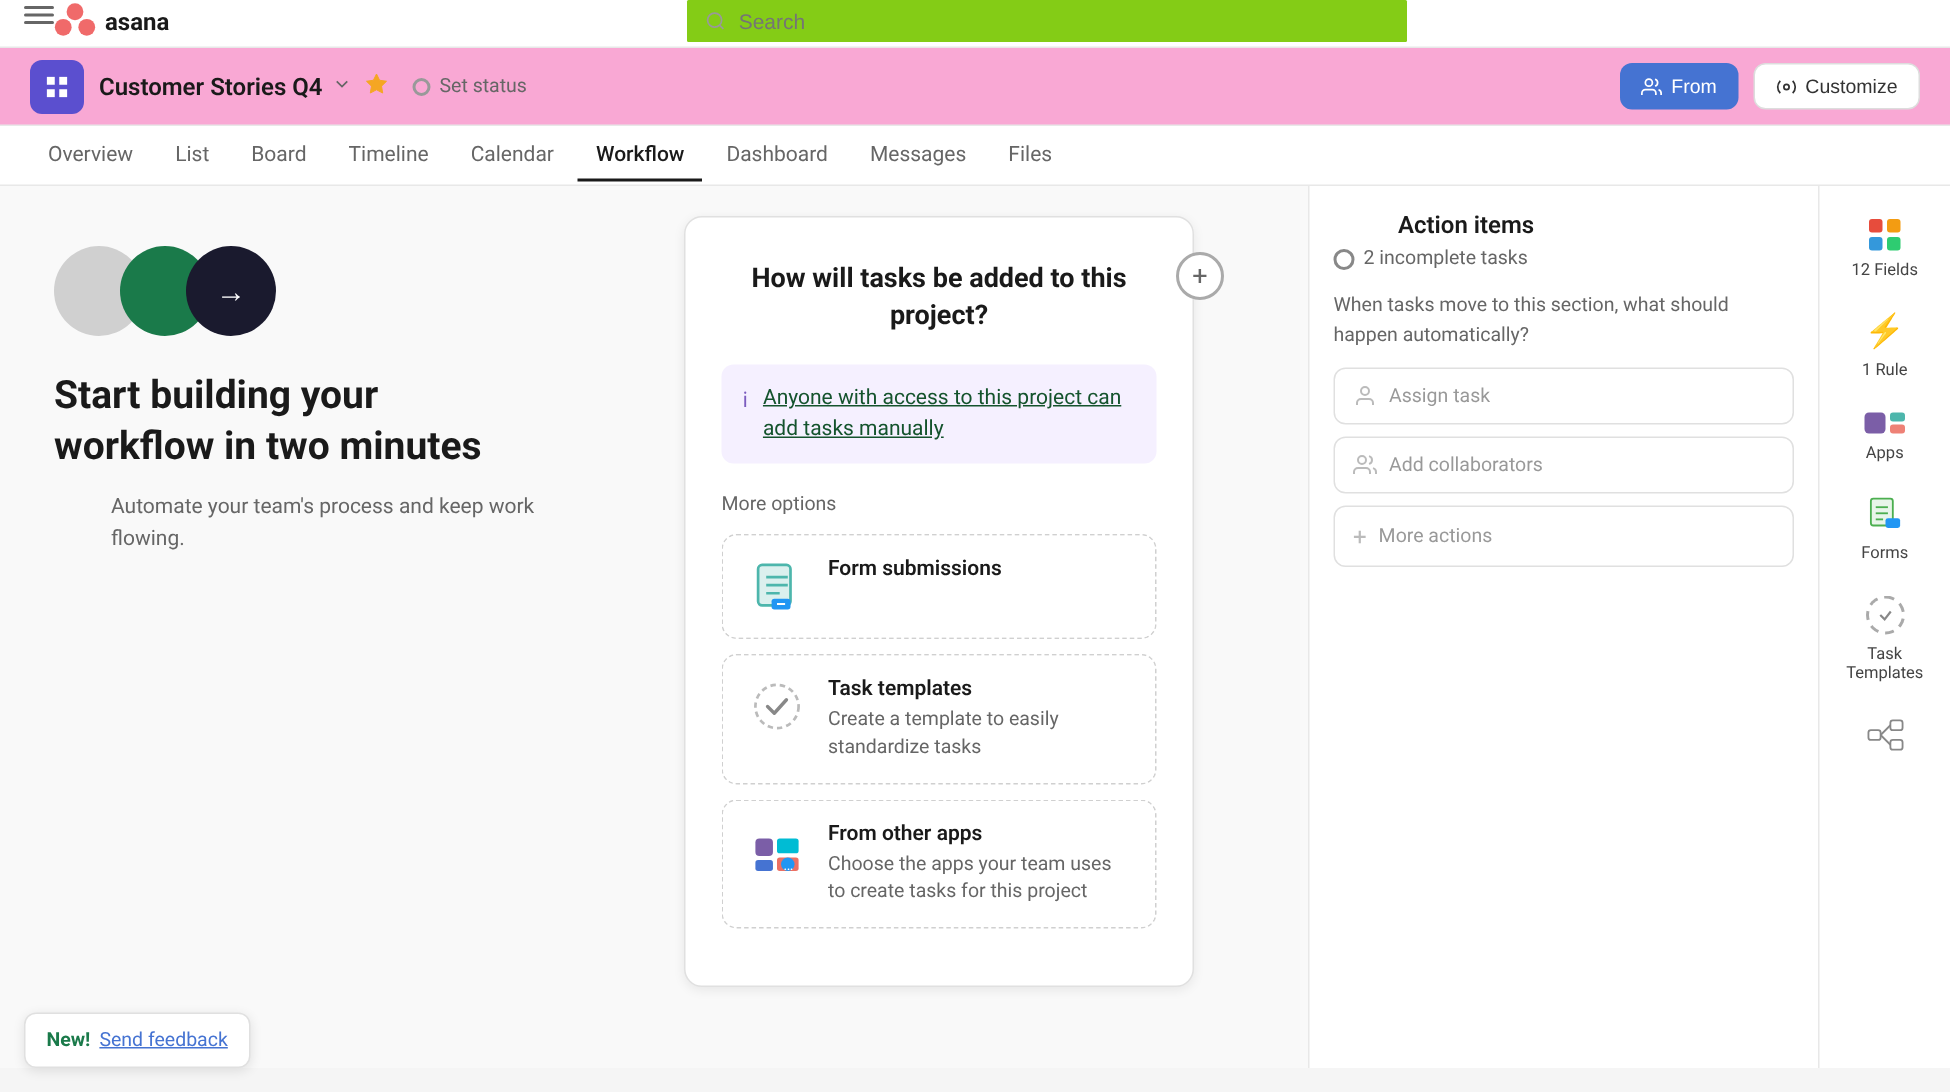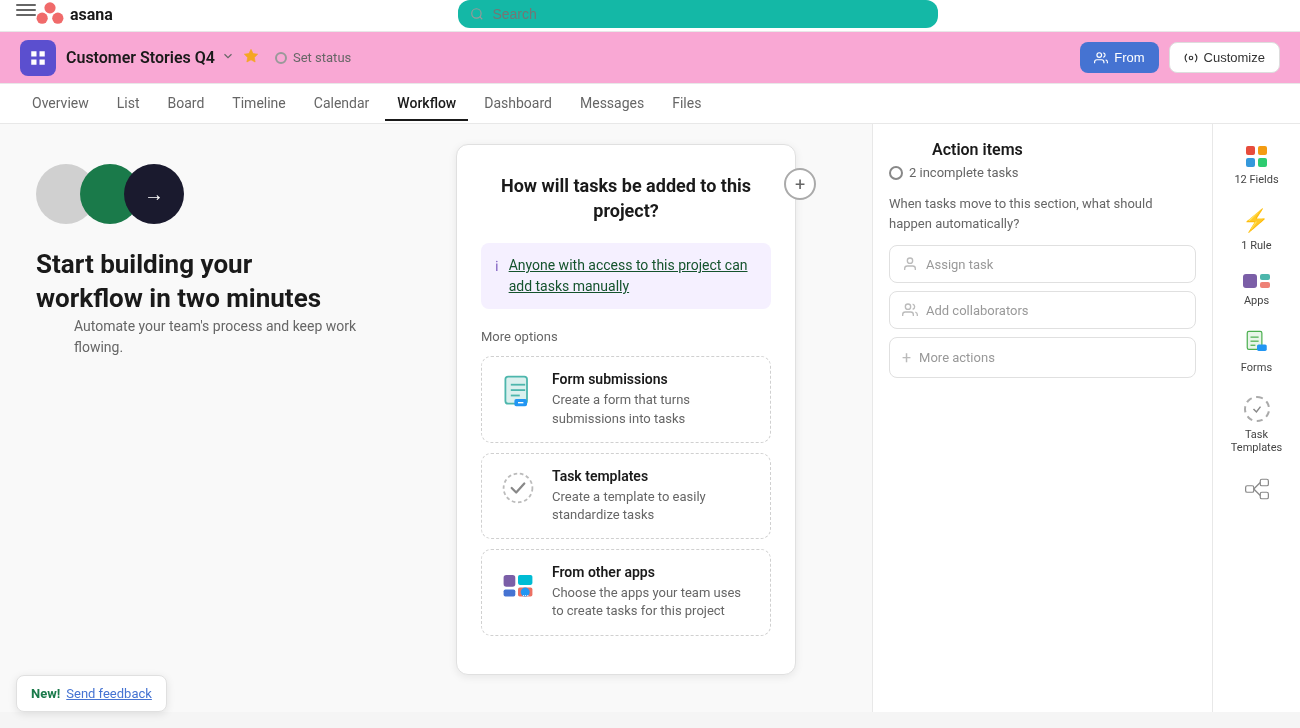--- a/index.html
+++ b/index.html
@@ -4,21 +4,21 @@
   <style>
     * { box-sizing: border-box; margin: 0; padding: 0; }
     body { font-family: -apple-system, BlinkMacSystemFont, 'Segoe UI', Roboto, sans-serif; background: #f5f5f5; width: 1300px; height: 728px; overflow: hidden; }
 
     
     .topbar { display: flex; align-items: flex-start; height: 32px; background: #fff; border-bottom: 1px solid #e8e8e8; padding: 0 16px; gap: 0; }
     .hamburger-icon { width: 20px; height: 20px; display: flex; flex-direction: column; gap: 3px; justify-content: center; cursor: pointer; }
     .hamburger-icon span { display: block; height: 2px; background: #666; border-radius: 1px; }
     .asana-logo { display: flex; align-items: center; gap: 6px; }
     .asana-logo-icon { width: 28px; height: 28px; }
-    .search-bar { flex: 1; max-width: 480px; margin: 0 auto; display: flex; align-items: center; background: #14b8a6; border-radius: 12px; padding: 6px 12px; gap: 8px; cursor: text; }
+    .search-bar { flex: 1; max-width: 480px; margin: 0 auto; display: flex; align-items: center; background: #84cc16; border-radius: 1px; padding: 6px 12px; gap: 8px; cursor: text; }
     .search-bar input { border: none; background: transparent; outline: none; font-size: 14px; color: #333; width: 100%; }
     .search-icon-svg { color: #999; flex-shrink: 0; }
 
     
     .project-header { display: flex; align-items: center; height: 52px; background: #f9a8d4; border-bottom: 1px solid #e8e8e8; padding: 0 20px; gap: 0; }
     .project-icon { width: 36px; height: 36px; background: #5b4fcf; border-radius: 8px; display: flex; align-items: center; justify-content: center; margin-right: 10px; flex-shrink: 0; }
     .project-icon svg { color: white; }
     .project-name { font-size: 16px; font-weight: 600; color: #1a1a1a; }
     .project-chevron { margin-left: 6px; color: #666; cursor: pointer; }
     .project-star { margin-left: 8px; color: #f5a623; cursor: pointer; }
@@ -36,21 +36,21 @@
     
     .main-content { display: flex; height: calc(728px - 48px - 52px - 40px); background: #f9f9f9; overflow: hidden; }
 
     
     .left-panel { width: 400px; padding: 40px 36px; flex-shrink: 0; }
     .workflow-circles { display: flex; align-items: center; margin-bottom: 24px; position: relative; }
     .circle-gray { width: 60px; height: 60px; border-radius: 50%; background: #d0d0d0; }
     .circle-green { width: 60px; height: 60px; border-radius: 50%; background: #1a7a4a; margin-left: -16px; }
     .circle-dark { width: 60px; height: 60px; border-radius: 50%; background: #1a1a2e; margin-left: -16px; display: flex; align-items: center; justify-content: center; }
     .circle-dark::after { content: '→'; color: white; font-size: 20px; }
-    .left-title { font-size: 26px; font-weight: 700; color: #1a1a1a; line-height: 1.3; }
+    .left-title { font-size: 26px; font-weight: 700; color: #1a1a1a; line-height: 1.3; margin-bottom: 12px; }
     .left-subtitle { font-size: 14px; color: #666; line-height: 1.5; margin-left: 38px; }
 
     
     .center-panel { flex: 1; display: flex; justify-content: center; align-items: flex-start; padding: 20px 20px; overflow-y: auto; }
     .task-card { background: white; border-radius: 12px; border: 1px solid #e0e0e0; padding: 28px 24px; width: 340px; box-shadow: 0 2px 8px rgba(0,0,0,0.08); }
     .task-card-title { font-size: 18px; font-weight: 700; color: #1a1a1a; text-align: center; margin-bottom: 20px; line-height: 1.4; }
     .manual-task-option { display: flex; align-items: flex-start; gap: 10px; background: #f5f0ff; border-radius: 8px; padding: 12px 14px; margin-bottom: 20px; }
     .info-icon { color: #7c5cbf; font-size: 14px; margin-top: 1px; flex-shrink: 0; }
     .manual-task-text { font-size: 14px; color: #14532d; line-height: 1.5; text-decoration: underline; }
     .more-options-label { font-size: 13px; color: #666; margin-bottom: 12px; }
@@ -204,21 +204,20 @@
               <rect x="6" y="4" width="24" height="30" rx="3" fill="none" stroke="#4db6ac" stroke-width="2"></rect>
               <line x1="12" y1="13" x2="28" y2="13" stroke="#4db6ac" stroke-width="2"></line>
               <line x1="12" y1="19" x2="28" y2="19" stroke="#4db6ac" stroke-width="2"></line>
               <line x1="12" y1="25" x2="22" y2="25" stroke="#4db6ac" stroke-width="2"></line>
               <rect x="16" y="29" width="14" height="8" rx="2" fill="#2196f3"></rect>
               <line x1="20" y1="33" x2="26" y2="33" stroke="white" stroke-width="1.5"></line>
             </svg>
           </div>
           <div>
             <div class="option-text-title">Form submissions</div>
-            <div class="option-text-desc">Create a form that turns submissions into tasks</div>
           </div>
         </div>
 
         <div class="option-card">
           <div class="option-icon">
             <svg width="36" height="36" viewBox="0 0 40 40">
               <circle cx="20" cy="20" r="16" fill="none" stroke="#bbb" stroke-width="2" stroke-dasharray="4 3"></circle>
               <polyline points="13,20 18,25 27,15" fill="none" stroke="#888" stroke-width="2.5" stroke-linecap="round" stroke-linejoin="round"></polyline>
             </svg>
           </div>

